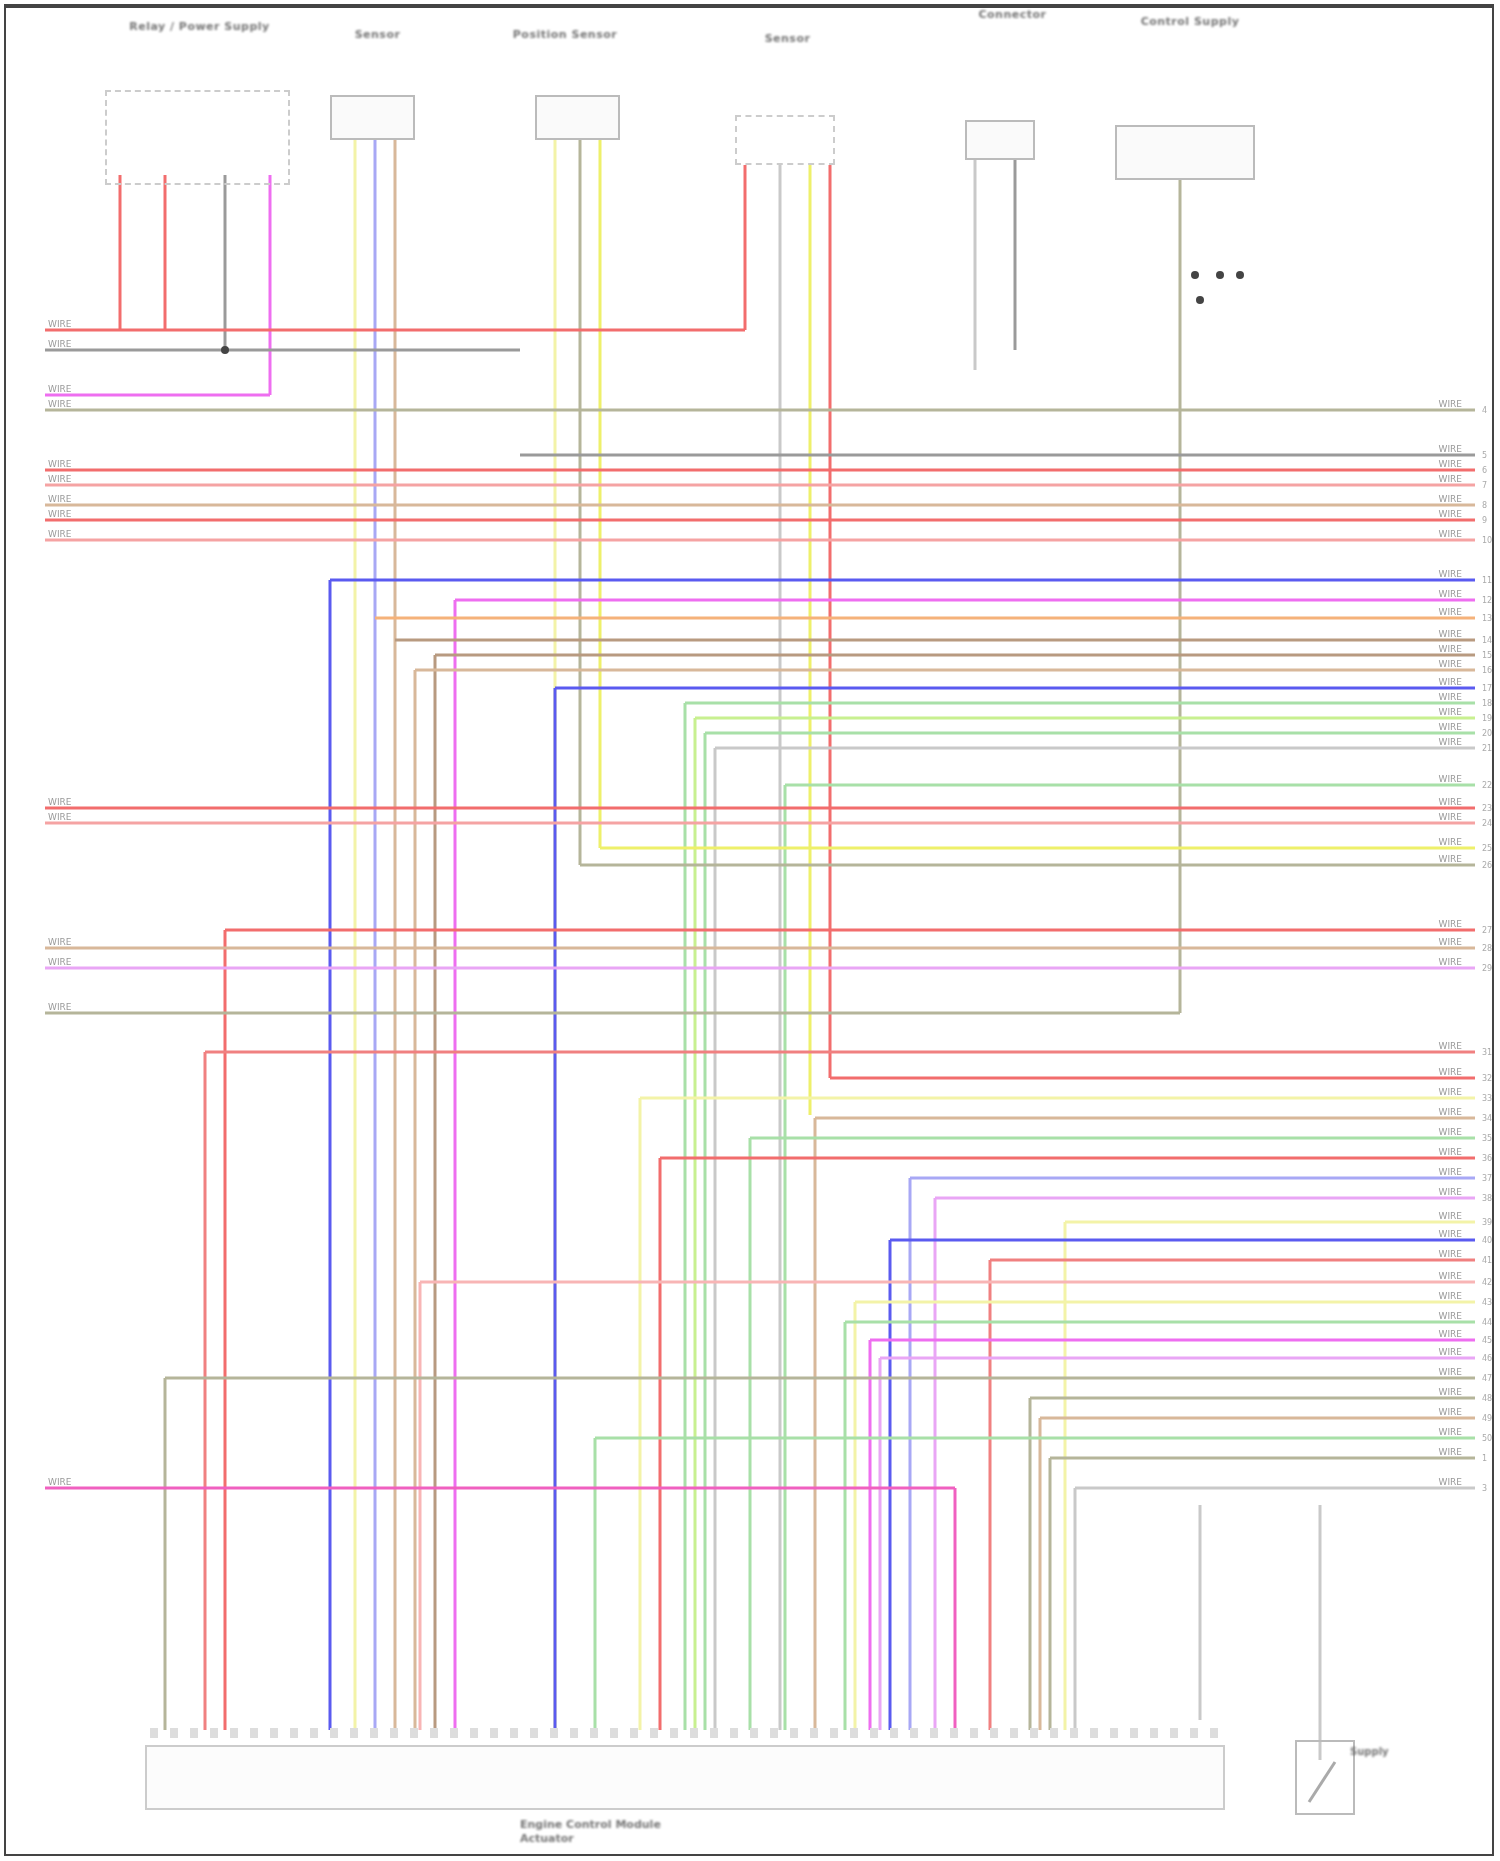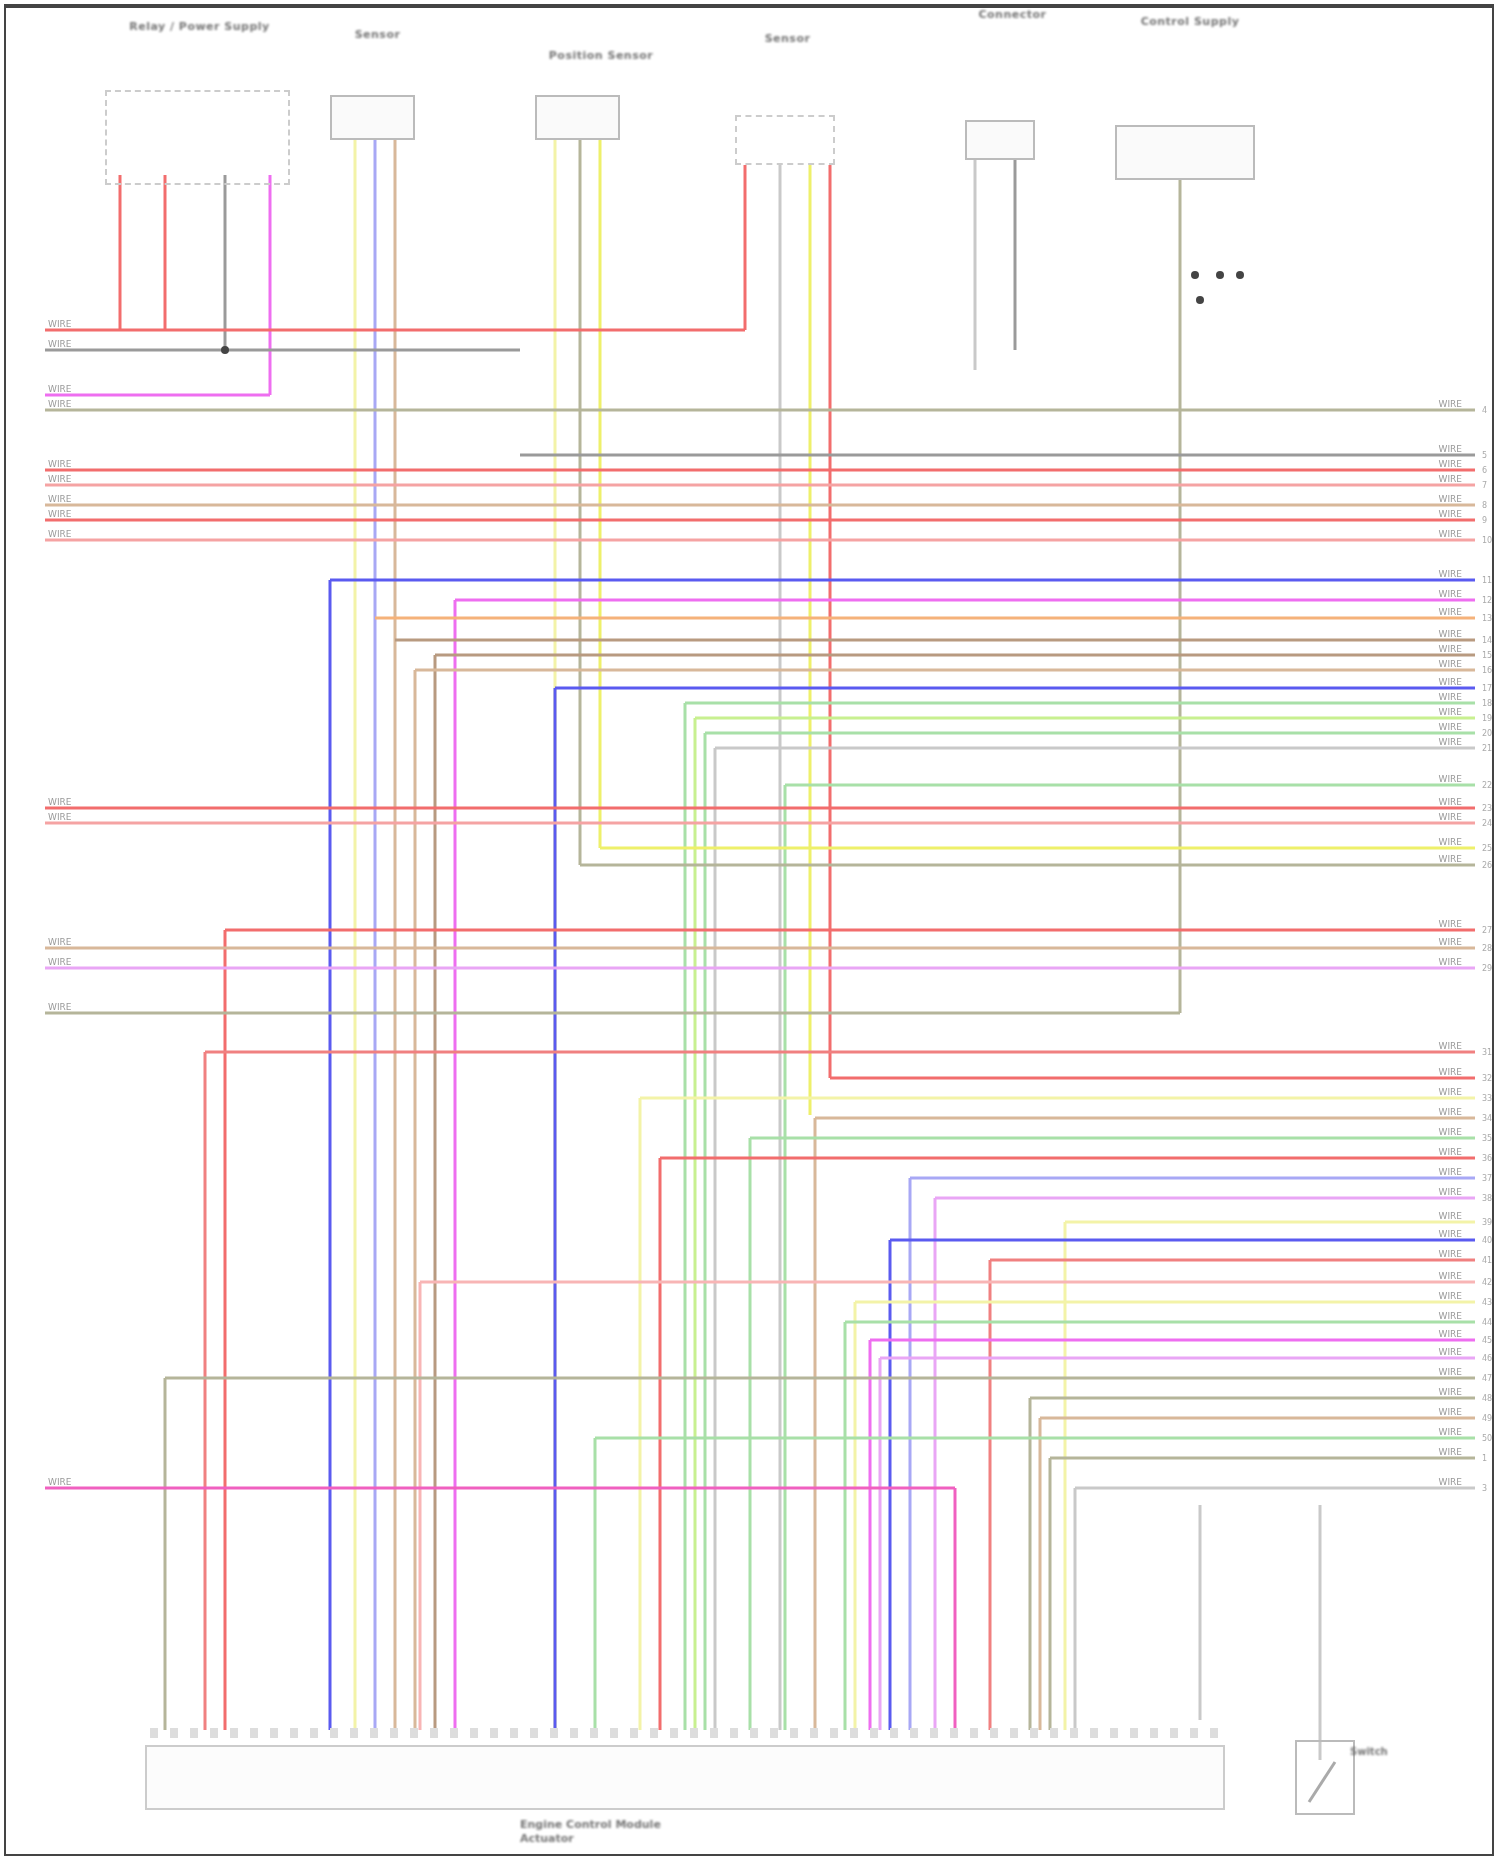--- a/index.html
+++ b/index.html
@@ -296,36 +296,36 @@
     <circle cx="1220" cy="275" r="4" fill="#444"></circle>
     <circle cx="1240" cy="275" r="4" fill="#444"></circle>
     <circle cx="1195" cy="275" r="4" fill="#444"></circle>
   </svg>
 
 <div id="components">
     <div class="comp-label" style="left: 107px; top: 20px; width: 185px;">Relay / Power Supply</div>
     <div class="dash-box" style="left: 105px; top: 90px; width: 185px; height: 95px;"></div>
     <div class="comp-label" style="left: 315px; top: 28px; width: 125px;">Sensor</div>
     <div class="comp-box" style="left: 330px; top: 95px; width: 85px; height: 45px;"></div>
-    <div class="comp-label" style="left: 516px; top: 28px; width: 170px; margin-top: 21px;">Position Sensor</div>
+    <div class="comp-label" style="left: 480px; top: 28px; width: 170px;">Position Sensor</div>
     <div class="comp-box" style="left: 535px; top: 95px; width: 85px; height: 45px;"></div>
     <div class="comp-label" style="left: 725px; top: 32px; width: 125px;">Sensor</div>
     <div class="dash-box" style="left: 735px; top: 115px; width: 100px; height: 50px;"></div>
     <div class="comp-label" style="left: 950px; top: 8px; width: 125px;">Connector</div>
     <div class="comp-box" style="left: 965px; top: 120px; width: 70px; height: 40px;"></div>
     <div class="comp-label" style="left: 1120px; top: 15px; width: 140px;">Control Supply</div>
     <div class="comp-box" style="left: 1115px; top: 125px; width: 140px; height: 55px;"></div>
   </div>
 
 <div class="ecm-box"></div>
 <div class="ecm-label">
   <div>Engine Control Module</div>
   <div>Actuator</div>
 </div>
 
 <div class="switch-box">
   <svg width="56" height="71">
     <line x1="12" y1="60" x2="38" y2="20" stroke="#aaa" stroke-width="3"></line>
   </svg>
 </div>
-<div class="switch-label">Switch</div>
+<div class="switch-label">Supply</div>
 
 <div class="footer-code"></div>
 
 </body></html>

